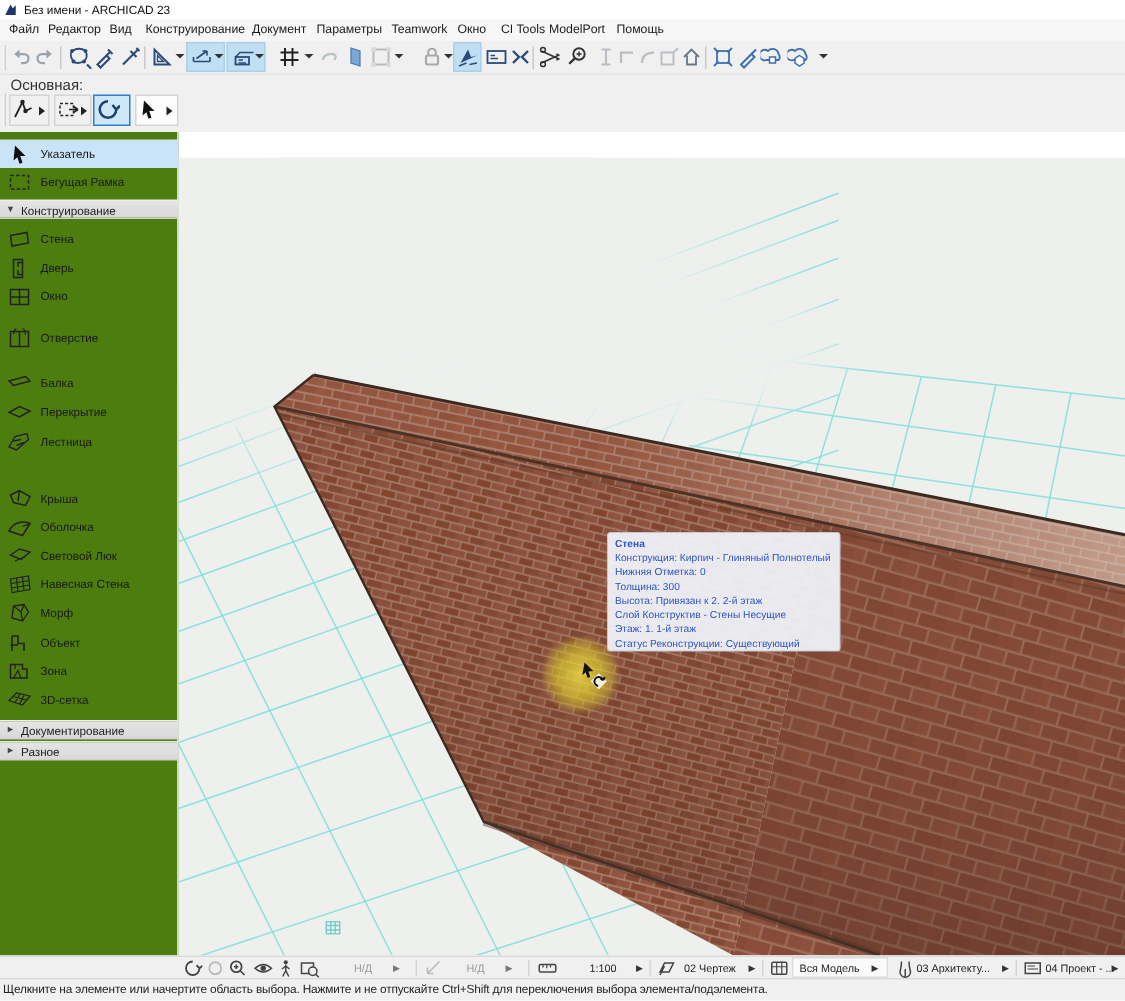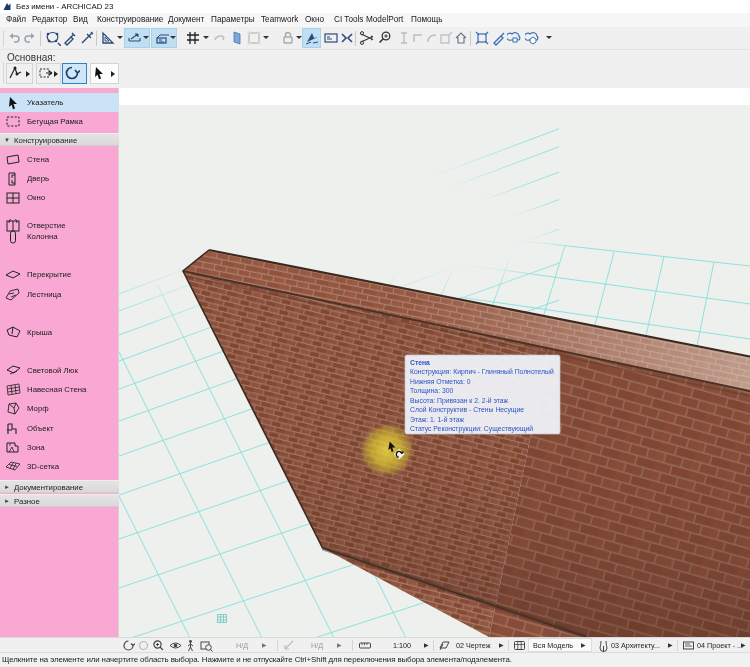--- a/index.html
+++ b/index.html
@@ -4,21 +4,21 @@
 html,body{width:750px;height:667px;overflow:hidden;background:#fff;
   font-family:"Liberation Sans",sans-serif;-webkit-font-smoothing:antialiased}
 .titlebar{height:13px;background:#fff;position:relative;font-size:7.9px;color:#111}
 .titlebar .txt{position:absolute;left:16px;top:2px;letter-spacing:0}
 .menubar{height:14px;background:#f6f6f6;font-size:8.2px;color:#1a1a1a;position:relative}
 .menubar span{position:absolute;top:2px}
 .toolbar{height:23px;background:#f0f0f0;border-bottom:1px solid #e3e3e3;position:relative}
 .row2{height:38px;background:#f0f0f0;position:relative}
 .row2 .lbl{position:absolute;left:7px;top:2px;font-size:10px;color:#333}
 .main{position:absolute;left:0;top:88px;width:750px;height:549px}
-.toolbox{position:absolute;left:0;top:0;width:119px;height:549px;background:#f9a8d4;border-right:1px solid #d5d5d5;font-size:7.8px;color:#1a1a1a}
+.toolbox{position:absolute;left:0;top:0;width:119px;height:549px;background:#4d7c0f;border-right:1px solid #d5d5d5;font-size:7.8px;color:#1a1a1a}
 .titem{position:absolute;left:0;width:119px;height:19px;line-height:19px}
 .titem .ic{position:absolute;left:5px;top:3px}
 .titem .tx{position:absolute;left:27px;top:0}
 .thead{position:absolute;left:0;width:119px;height:13px;line-height:13px;background:linear-gradient(#e4e4e4,#d9d9d9);border-top:1px solid #eee;border-bottom:1px solid #cfcfcf;color:#222}
 .thead .tx{position:absolute;left:14px;top:0}
 .thead .ar{position:absolute;left:4px;top:0;font-size:6px;color:#444}
 .sel{background:#cbe3f6}
 .tabbar{position:absolute;left:119px;top:0;width:631px;height:17px;background:#e9e9e8;border-bottom:1px solid #d0d0d0;font-size:7.5px;color:#333}
 .vp{position:absolute;left:119px;top:17px;width:631px;height:532px}
 .statusbar{position:absolute;left:0;top:637px;width:750px;height:15px;background:#f0f0f0;border-top:1px solid #d9d9d9;font-size:7.2px;color:#333}
@@ -232,43 +232,50 @@
         <span class="tx">Окно</span>
       </div>
       <div class="titem" style="top:128px">
         <svg class="ic" width="17" height="14" viewBox="0 0 17 14">
           <rect x="2" y="2" width="12" height="10" fill="none" stroke="#222" stroke-width="1"></rect>
           <path d="M8 2 L8 12" stroke="#222" stroke-width="1"></path>
           <path d="M4 4 a4 5 0 0 1 8 0" fill="none" stroke="#222" stroke-width="0.9"></path>
         </svg>
         <span class="tx">Отверстие</span>
       </div>
-      <div class="titem" style="top:139px">
-        <svg class="ic" width="17" height="14" viewBox="0 0 17 14">
-          <rect x="5.5" y="1" width="5" height="12" rx="2.2" fill="none" stroke="#222" stroke-width="1"></rect>
-        </svg>
-        <span class="tx">Колонна</span>
+      <div class="titem" style="top:158px">
+        <svg class="ic" width="17" height="14" viewBox="0 0 17 14">
+          <path d="M1 5 L12 2 L15 5 L4 8 Z" fill="none" stroke="#222" stroke-width="1"></path>
+        </svg>
+        <span class="tx">Балка</span>
       </div>
       <div class="titem" style="top:177px">
         <svg class="ic" width="17" height="14" viewBox="0 0 17 14">
           <path d="M1 7 L8 3 L15 6 L8 10 Z" fill="none" stroke="#222" stroke-width="1"></path>
         </svg>
         <span class="tx">Перекрытие</span>
       </div>
       <div class="titem" style="top:197px">
         <svg class="ic" width="17" height="14" viewBox="0 0 17 14">
           <path d="M1 10 L5 3 L13 1 L14 5 L6 12 Z M4 6 L9 5 M6 9 L11 7" fill="none" stroke="#222" stroke-width="0.9"></path>
         </svg>
         <span class="tx">Лестница</span>
       </div>
       <div class="titem" style="top:235px">
         <svg class="ic" width="17" height="14" viewBox="0 0 17 14">
           <path d="M2 4 L8 1 L15 5 L12 11 L4 9 Z M8 1 L7 8" fill="none" stroke="#222" stroke-width="1"></path>
         </svg>
         <span class="tx">Крыша</span>
+      </div>
+      <div class="titem" style="top:254px">
+        <svg class="ic" width="17" height="14" viewBox="0 0 17 14">
+          <path d="M1 9 C4 3,10 2,15 4 L10 12 Z" fill="none" stroke="#222" stroke-width="1"></path>
+          <path d="M15 4 L10 6" stroke="#222" stroke-width="0.8"></path>
+        </svg>
+        <span class="tx">Оболочка</span>
       </div>
       <div class="titem" style="top:273px">
         <svg class="ic" width="17" height="14" viewBox="0 0 17 14">
           <path d="M2 6 L8 2 L15 4 L9 9 Z" fill="none" stroke="#222" stroke-width="1"></path>
           <path d="M5 10 L12 7" stroke="#222" stroke-width="0.9"></path>
         </svg>
         <span class="tx">Световой Люк</span>
       </div>
       <div class="titem" style="top:292px">
         <svg class="ic" width="17" height="14" viewBox="0 0 17 14">

